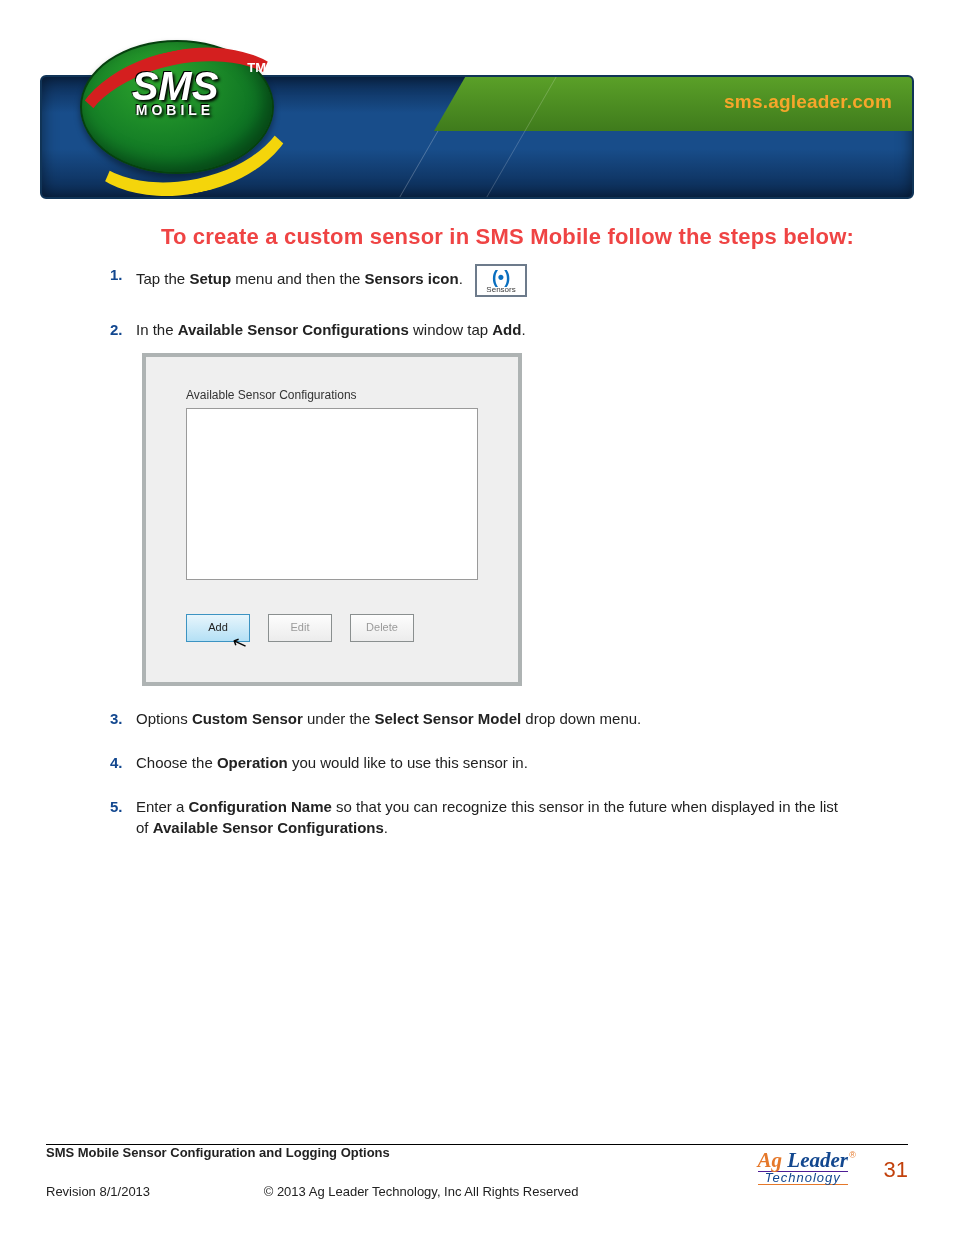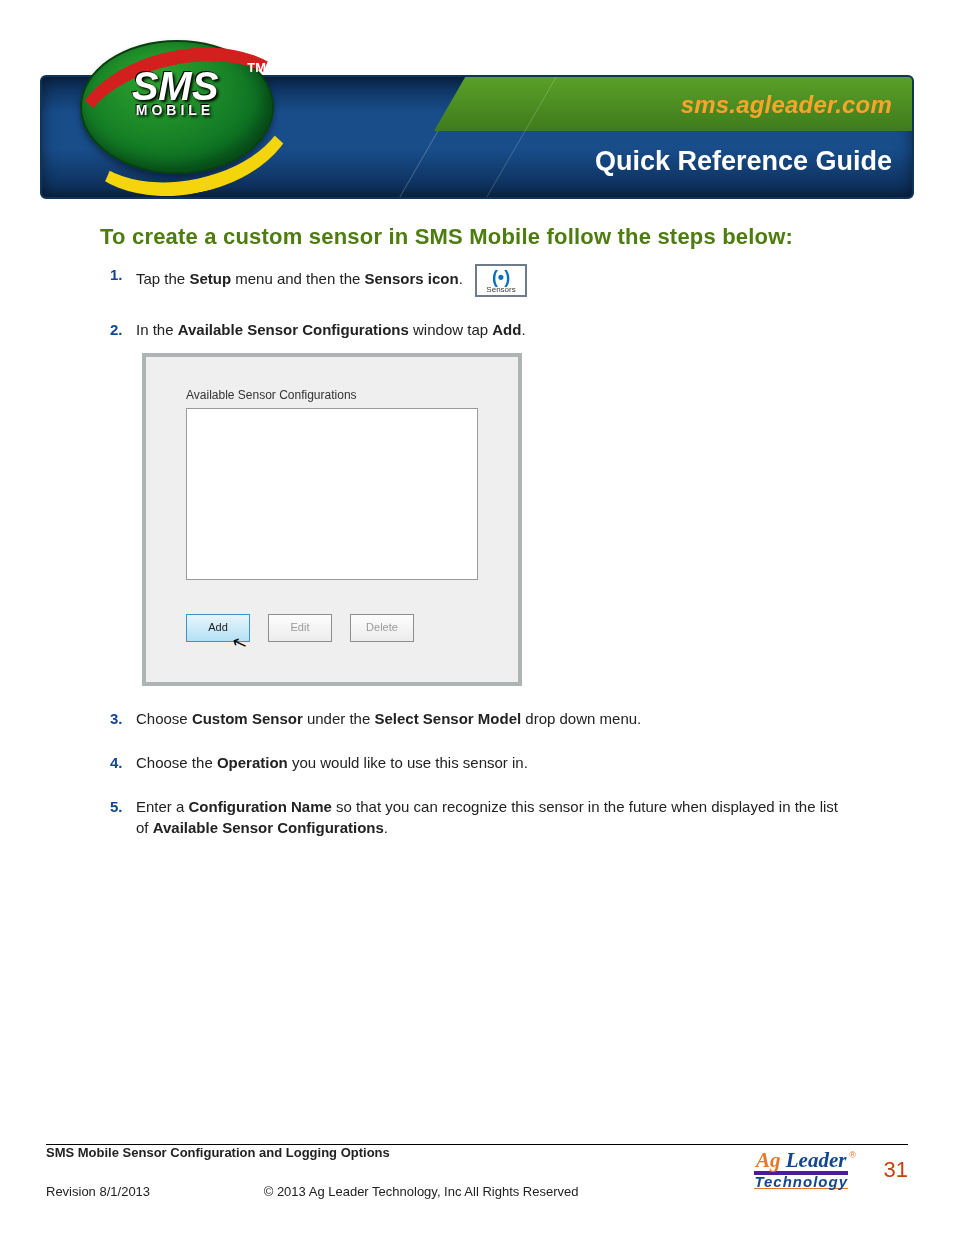--- a/index.html
+++ b/index.html
@@ -44,23 +44,22 @@
     background: linear-gradient(#5aa028,#3f7b1c);
     transform: skewX(-30deg);
     transform-origin: bottom left;
   }
   .banner-url {
     position: absolute;
     right: 20px;
     top: 14px;
     color: #f7a62b;
     font-weight: bold;
-    font-size: 24px;
+    font-size: 19px;
     letter-spacing: .2px;
-    font-style: italic;
   }
   .banner-title {
     position: absolute;
     right: 20px;
     bottom: 20px;
     color: #fff;
     font-weight: bold;
     font-size: 27px;
   }
   .logo-badge {
@@ -117,26 +116,27 @@
     top:40px; right:4px;
     color:#fff;
     font-size:13px;
     font-weight:bold;
   }
 
   .content {
     margin: 34px 100px 0 100px;
   }
   h2.section-title {
-    color: #4d7c0f;
+    color: #ef4444;
     font-size: 22px;
     font-weight: bold;
     margin: 0 0 14px 0;
     font-family: "Arial Narrow", Arial, sans-serif;
     letter-spacing: .2px;
+    text-align: right;
   }
   ol.steps {
     margin: 0 0 0 10px;
     padding: 0 0 0 26px;
     list-style: none;
     counter-reset: step;
   }
   ol.steps > li {
     counter-increment: step;
     position: relative;
@@ -254,26 +254,26 @@
   .footer-logo .al{
     font-family: "Times New Roman", serif;
     font-style: italic;
     font-weight: bold;
     font-size: 21px;
     color:#12478f;
   }
   .footer-logo .al .ag{ color:#e5782a; }
   .footer-logo .tech{
     display:block;
-    font-size:15px;
+    font-size:13px;
     font-style: italic;
-    font-weight:bold;
+    font-weight:normal;
     color:#12478f;
     letter-spacing:1px;
-    border-top:4px solid #4c1d95;
+    border-top:1px solid #4c1d95;
     border-bottom:1px solid #e5782a;
     margin-top:1px;
   }
   .footer-logo .reg{
     font-size:9px;
     color:#e5782a;
     position:absolute;
     right:-8px;
     top:0;
   }
@@ -285,21 +285,20 @@
     font-size:22px;
   }
 </style>
 </head>
 <body>
 
 <div class="banner">
   <div class="banner-strip">
     <div class="banner-green"></div>
     <div class="banner-url">sms.agleader.com</div>
-    <div class="banner-title">Quick Reference Guide</div>
   </div>
   <div class="logo-badge">
     <div class="logo-ellipse"></div>
     <div class="logo-swoosh1"></div>
     <div class="logo-swoosh2"></div>
     <div class="logo-tm">TM</div>
     <div class="logo-text">
       <span>SMS</span>
       <small>MOBILE</small>
     </div>
@@ -328,21 +327,21 @@
         <div class="btn-row">
           <div class="btn primary">Add</div>
           <div class="btn disabled">Edit</div>
           <div class="btn disabled">Delete</div>
           <span class="cursor-arrow">↖</span>
         </div>
       </div>
     </li>
 
     <li>
-      <span>Choose </span><span class="bold">Custom Sensor</span><span> under the </span><span class="bold">Select Sensor Model</span><span> drop down menu.</span>
+      <span>Options </span><span class="bold">Custom Sensor</span><span> under the </span><span class="bold">Select Sensor Model</span><span> drop down menu.</span>
     </li>
 
     <li>
       <span>Choose the </span><span class="bold">Operation</span><span> you would like to use this sensor in.</span>
     </li>
 
     <li>
       <span>Enter a </span><span class="bold">Configuration Name</span><span> so that you can recognize this sensor in the future when displayed in the list of </span><span class="bold">Available Sensor Configurations</span><span>.</span>
     </li>
 

